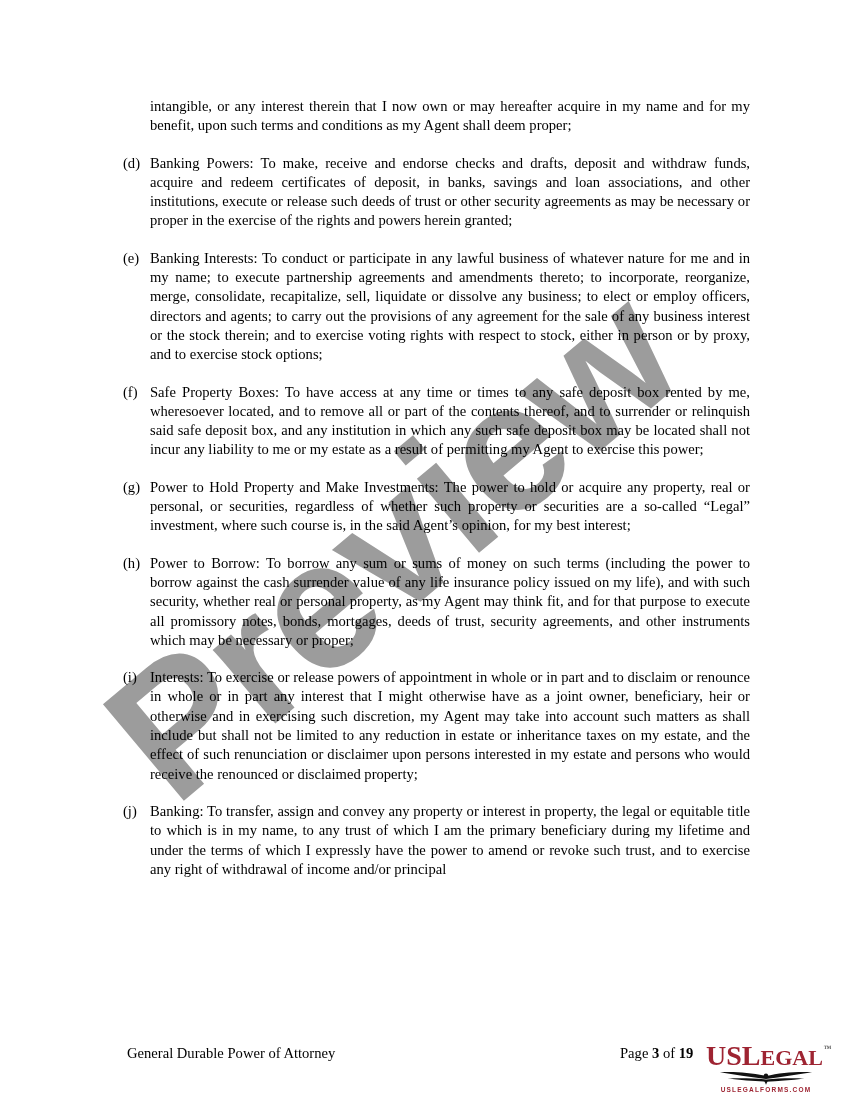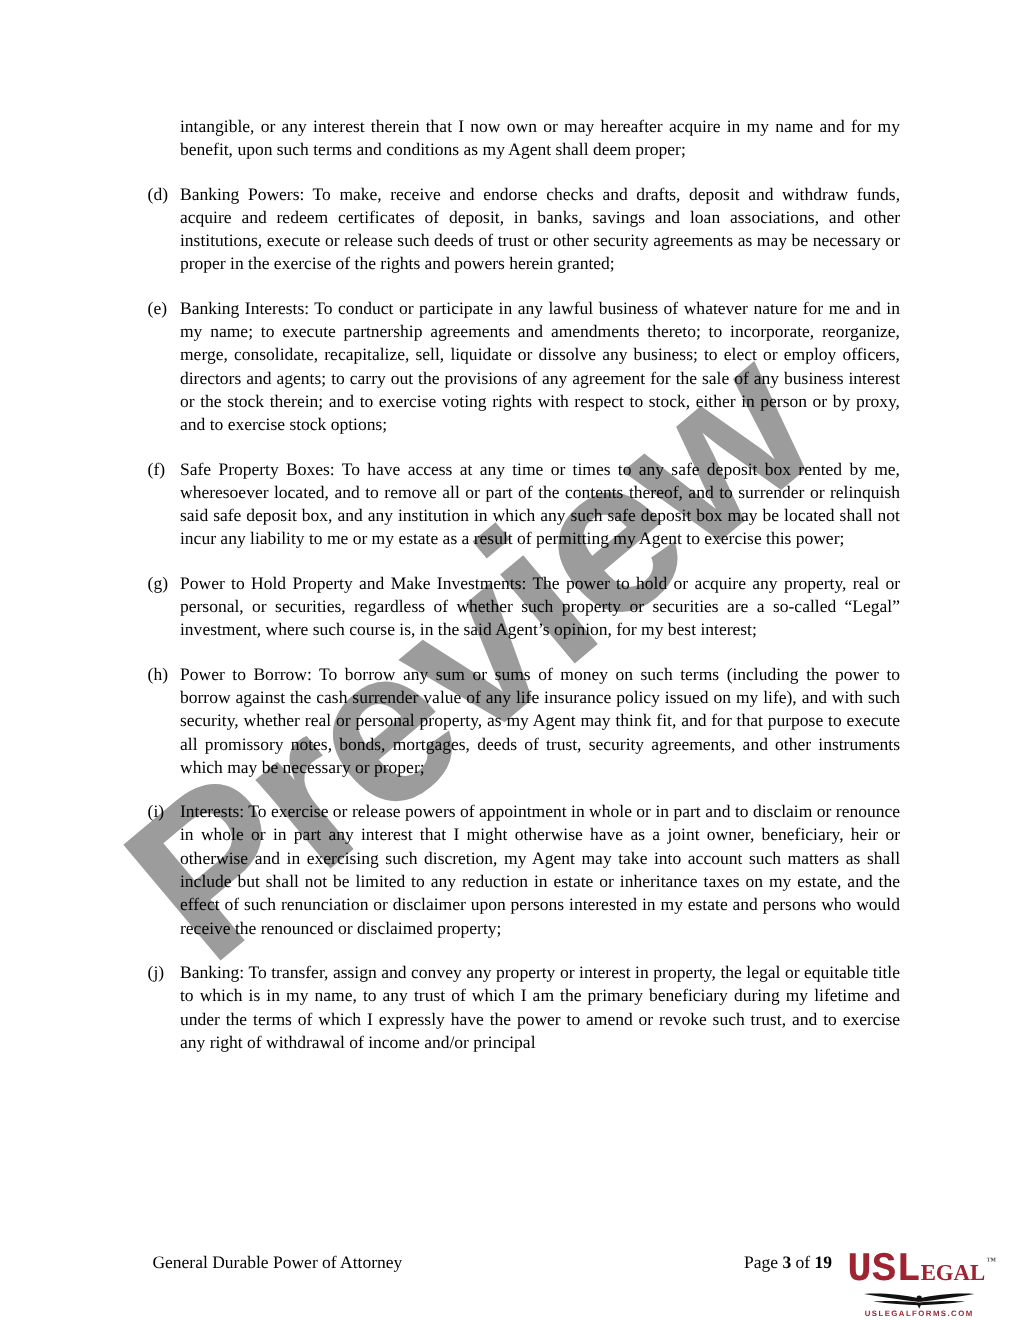--- a/index.html
+++ b/index.html
@@ -26,22 +26,22 @@
   .item-heading{}
   .footer{position:absolute;left:0;top:1029px;width:850px;height:50px;z-index:2;font-size:14.6px;margin-top:16px;}
   .footer-left{position:absolute;left:127px;top:0;}
   .footer-right{position:absolute;left:620px;top:0;white-space:nowrap;}
   .footer-right b{font-weight:bold;}
   .logo{position:absolute;left:706px;top:-3px;width:120px;text-align:center;z-index:3;}
   .logo-wordmark{
     font-family:"Liberation Serif", serif;font-weight:bold;
     color:#9e2432;line-height:1;white-space:nowrap;
   }
-  .logo-us{font-size:34px;font-family:Liberation Mono, monospace;}
-  .logo-egal{font-size:19px;}
+  .logo-us{font-size:28px;}
+  .logo-egal{font-size:22px;}
   .logo-tm{font-size:8px;color:#555;vertical-align:14px;margin-left:1px;}
   .logo-wings{display:block;margin:1px auto 0 auto;}
   .logo-tagline{
     font-family:"Liberation Sans", sans-serif;font-weight:bold;
     font-size:6.5px;letter-spacing:1.2px;color:#9e2432;margin-top:1px;white-space:nowrap;
   }
 </style>
 </head>
 <body>
 

